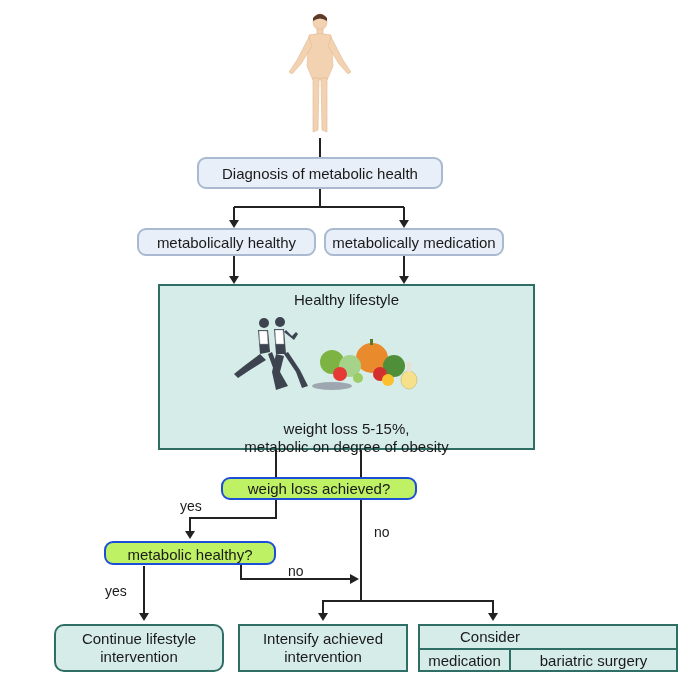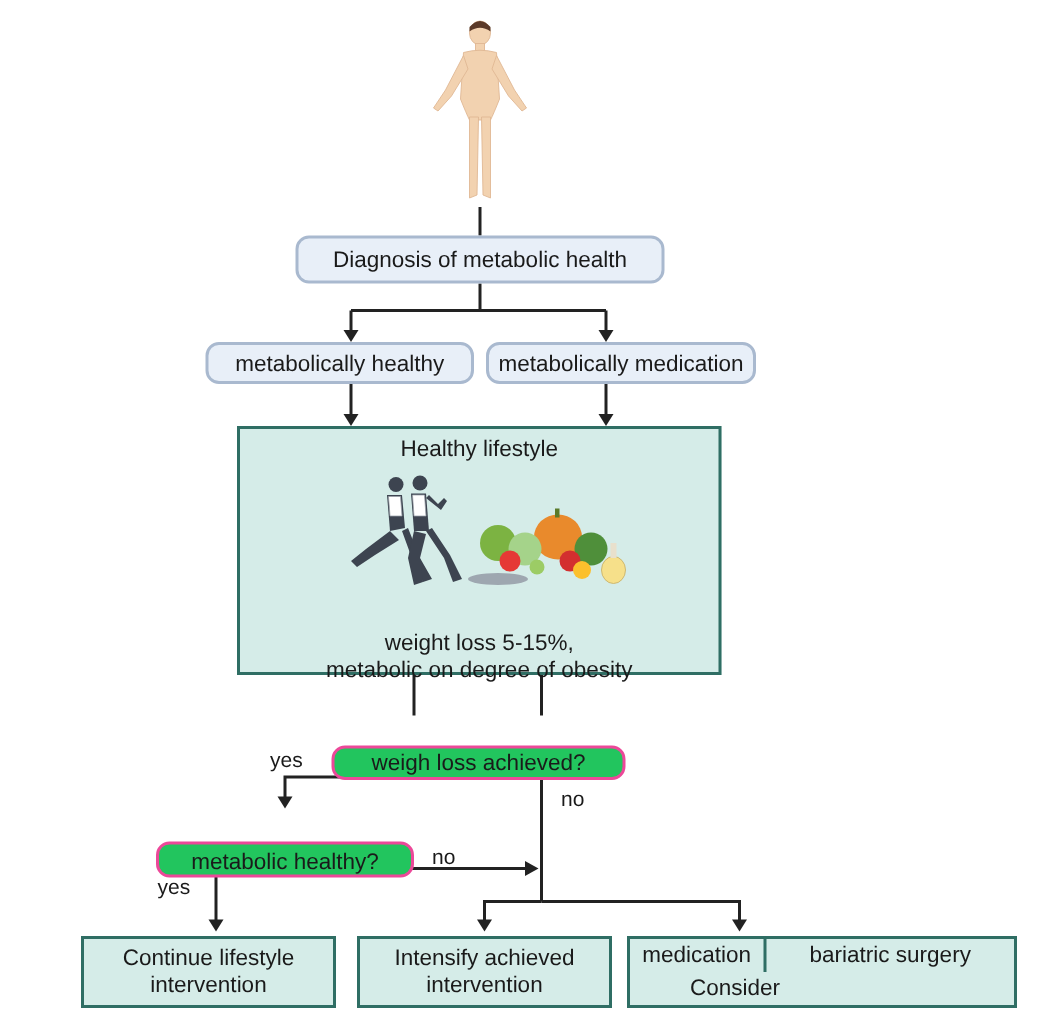--- a/index.html
+++ b/index.html
@@ -1,20 +1,20 @@
 <!DOCTYPE html>
 <html><head>
 <meta charset="utf-8">
 <style>
   html,body{margin:0;padding:0;background:#fff;}
   body{width:700px;height:682px;position:relative;overflow:hidden;font-family:"Liberation Sans",sans-serif;color:#1a1a1a;}
   .abs{position:absolute;}
   .box{position:absolute;box-sizing:border-box;display:flex;align-items:center;justify-content:center;text-align:center;}
   .blue{background:#e8eff8;border:2px solid #a9b9cf;border-radius:9px;}
-  .tan{background:#22c55e;border:2px solid #ec4899;border-radius:9px;margin-top:20px;}
+  .tan{background:#bef264;border:2px solid #1d4ed8;border-radius:9px;}
   .teal{background:#d5ece8;border:2px solid #2f6e64;}
   svg.lines{position:absolute;left:0;top:0;}
   .lbl{position:absolute;font-size:14px;}
 </style>
 </head>
 <body>
 
 <svg class="lines" width="700" height="682">
   <defs>
     <marker id="ah" markerWidth="8" markerHeight="8" refX="4" refY="6" orient="auto" markerUnits="userSpaceOnUse">
@@ -68,21 +68,21 @@
   <span>Diagnosis of metabolic health</span>
 </div>
 
 <div class="box blue" style="left:137px;top:228px;width:179px;height:28px;font-size:15px;">
   <span>metabolically healthy</span>
 </div>
 <div class="box blue" style="left:324px;top:228px;width:180px;height:28px;font-size:15px;">
   <span>metabolically medication</span>
 </div>
 
-<div class="box teal" style="left:158px;top:284px;width:323px;height:166px;display:block;">
+<div class="box teal" style="left:158px;top:284px;width:377px;height:166px;display:block;">
   <div style="text-align:center;font-size:15px;margin-top:5px;">Healthy lifestyle</div>
   <svg class="abs" style="left:72px;top:30px" width="80" height="76" viewBox="0 0 80 76">
     <g fill="#3d4450">
       <circle cx="32" cy="7" r="5"></circle>
       <circle cx="48" cy="6" r="5"></circle>
       <path d="M26,14 L36,14 L38,36 L28,38 Z"></path>
       <path d="M28,38 L12,50 L2,58 L6,62 L18,54 L34,44 Z"></path>
       <path d="M36,38 L44,60 L50,72 L56,70 L48,56 L40,36 Z"></path>
       <path d="M42,13 L52,13 L54,38 L44,38 Z"></path>
       <path d="M44,38 L40,56 L44,74 L50,72 L48,56 L52,40 Z"></path>
@@ -119,27 +119,27 @@
 </div>
 <div class="box tan" style="left:104px;top:541px;width:172px;height:24px;font-size:15px;align-items:flex-end;">
   <span>metabolic healthy?</span>
 </div>
 
 <div class="lbl" style="left:180px;top:498px;">yes</div>
 <div class="lbl" style="left:374px;top:524px;">no</div>
 <div class="lbl" style="left:288px;top:563px;">no</div>
 <div class="lbl" style="left:105px;top:583px;">yes</div>
 
-<div class="box teal" style="left:54px;top:624px;width:170px;height:48px;font-size:15px;line-height:18px;flex-direction:column;">
+<div class="box teal" style="left:54px;top:624px;width:170px;height:48px;font-size:15px;line-height:18px;flex-direction:column;border-radius:10px;">
   <div>Continue lifestyle</div>
   <div>intervention</div>
 </div>
 <div class="box teal" style="left:238px;top:624px;width:170px;height:48px;font-size:15px;line-height:18px;flex-direction:column;">
   <div>Intensify achieved</div>
   <div>intervention</div>
 </div>
 <div class="abs" style="left:418px;top:624px;width:260px;height:48px;box-sizing:border-box;border:2px solid #2f6e64;background:#d5ece8;">
+  <div style="height:22px;border-bottom:2px solid #2f6e64;font-size:15px;line-height:22px;padding-left:40px;">Consider</div>
   <div style="display:flex;height:22px;font-size:15px;line-height:22px;">
     <div style="width:89px;border-right:2px solid #2f6e64;text-align:center;">medication</div>
     <div style="flex:1;text-align:center;">bariatric surgery</div>
   </div>
-  <div style="height:22px;border-bottom:2px solid #2f6e64;font-size:15px;line-height:22px;padding-left:40px;">Consider</div>
 </div>
 
 </body></html>

